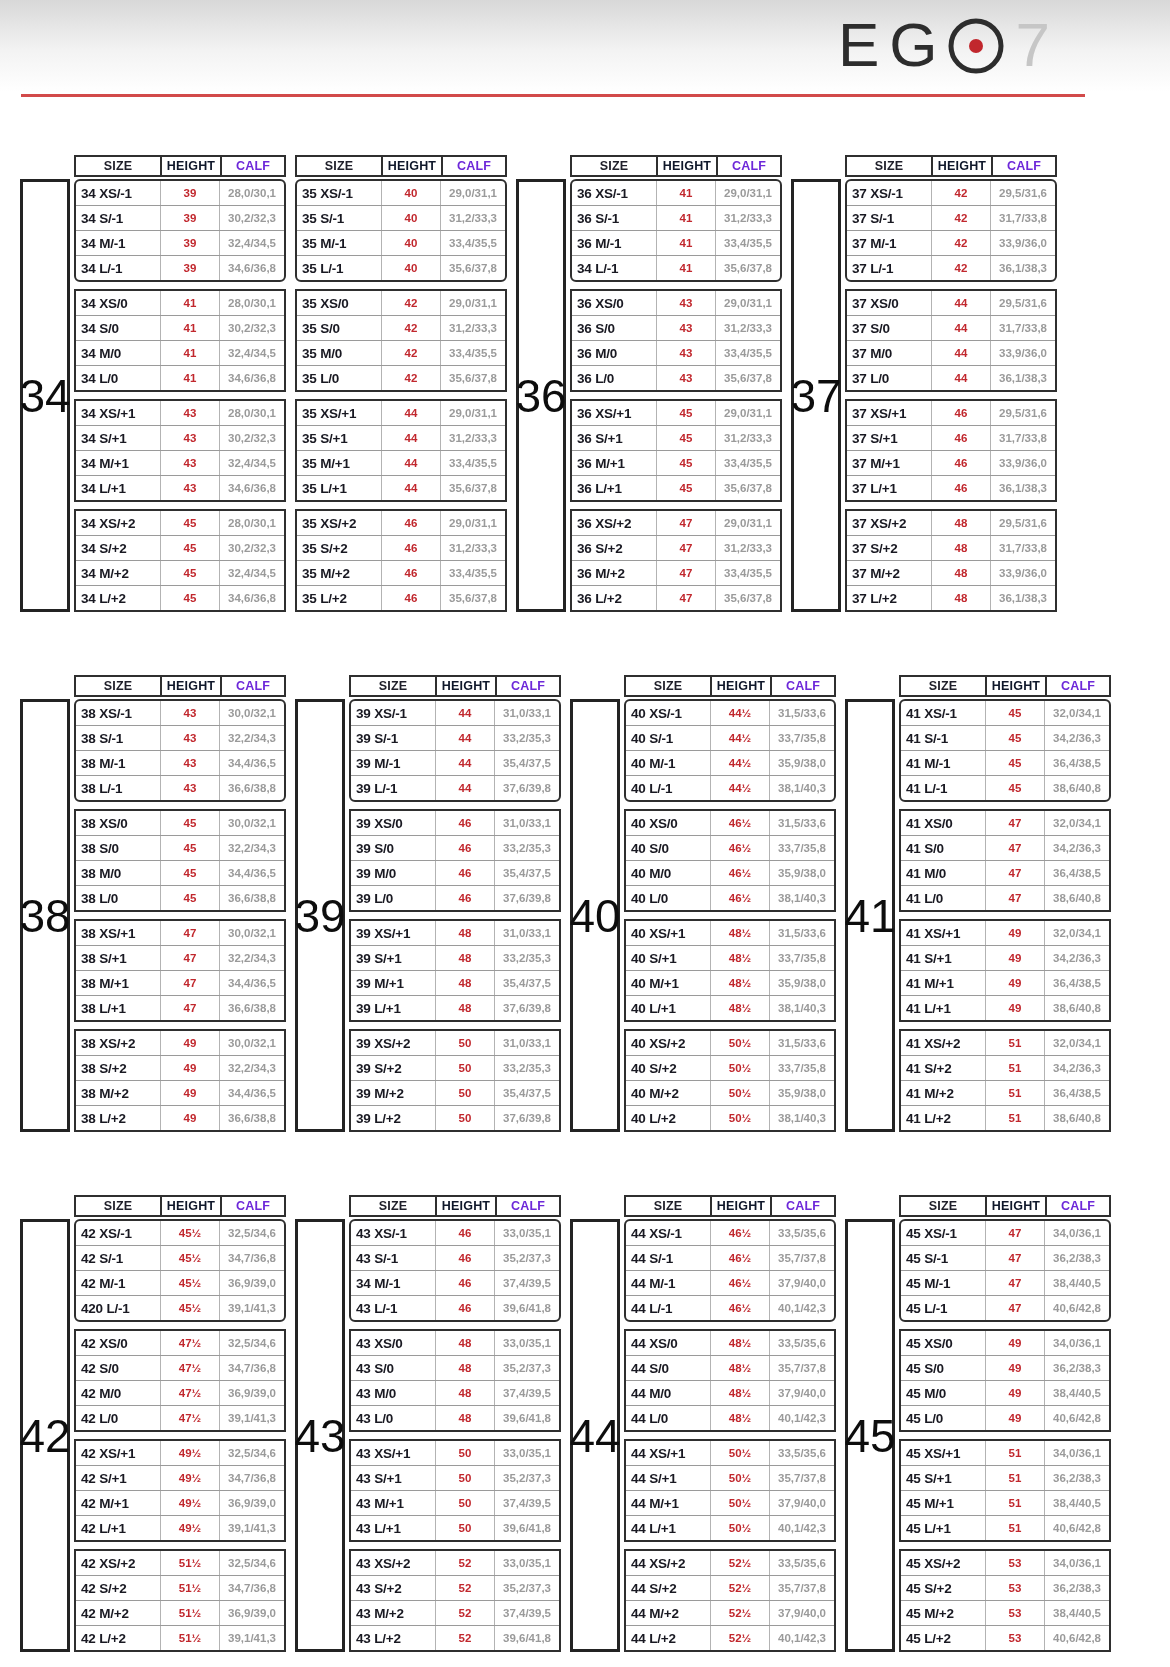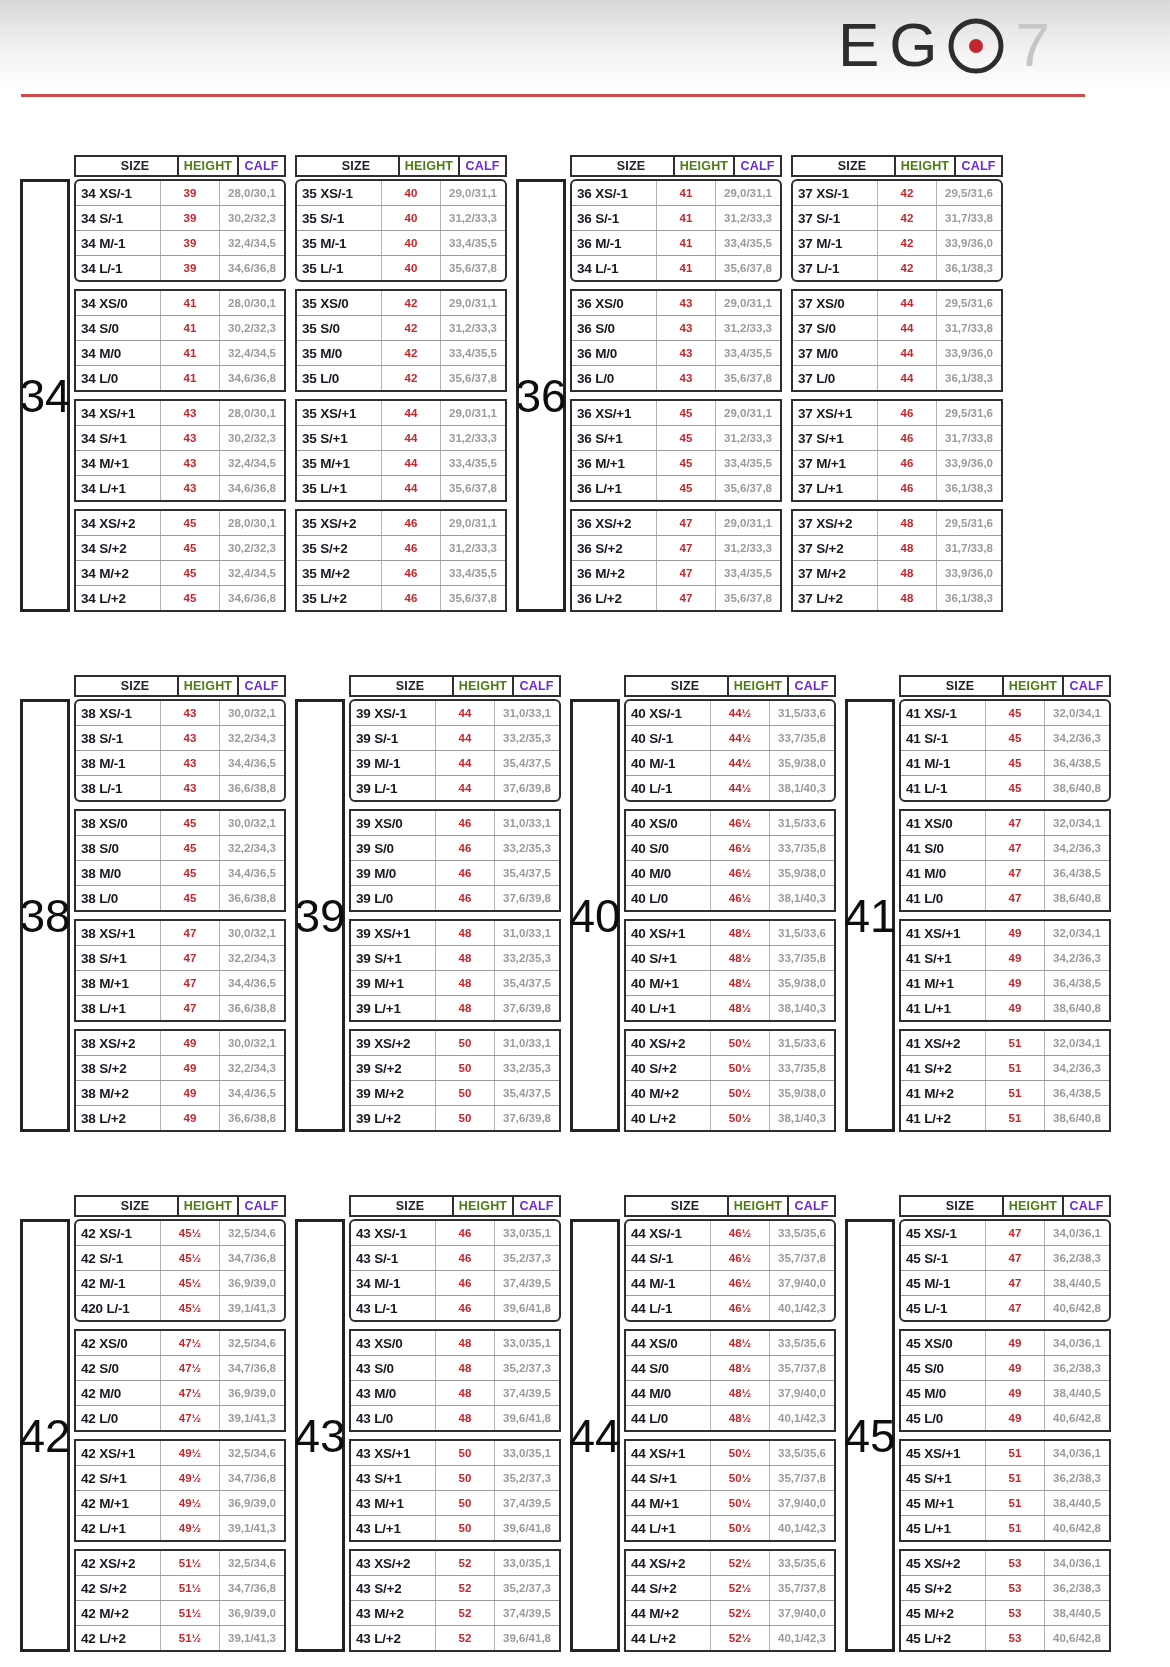--- a/index.html
+++ b/index.html
@@ -39,22 +39,22 @@
     font-size:46px; font-weight:normal; color:#0d0d0d;
   }
   .table { width:212px; }
   .thead {
     display:flex; border:2px solid #2f2f2f; background:#ffffff; height:18px;
   }
   .th {
     display:flex; align-items:center; justify-content:center;
     font-size:12.5px; font-weight:bold; letter-spacing:0.2px;
   }
-  .th-size  { width:84px; color:#20202b;padding-left:17px; }
-  .th-height{ width:58px; color:#4d7c0f; border-left:2px solid #2f2f2f; }
+  .th-size  { width:84px; color:#20202b; }
+  .th-height{ width:58px; color:#0f172a; border-left:2px solid #2f2f2f; }
   .th-calf  { width:66px; color:#6d28d9; border-left:2px solid #2f2f2f; flex:1; }
 
   .group { border:2px solid #2f2f2f; background:#ffffff; margin-top:7px; }
   .group:first-child { margin-top:2px;border-radius:6px; }
   .trow { display:flex; height:24px; border-top:1px solid #9a9a9a; }
   .trow:first-child { border-top:none; }
   .c { display:flex; align-items:center; }
   .c-size {
     width:79px; padding-left:5px; font-size:13.5px; font-weight:bold; color:#191922;
     letter-spacing:-0.2px; white-space:nowrap;
@@ -427,20 +427,21 @@
     <div class="c c-size">36 L/+2</div>
     <div class="c c-height">47</div>
     <div class="c c-calf">35,6/37,8</div>
   </div>
 </div>
 </div>
     </div>
   </div>
 
   <div class="block">
+    <div class="bignum">37</div>
     <div class="table">
       <div class="thead">
         <div class="th th-size">SIZE</div>
         <div class="th th-height">HEIGHT</div>
         <div class="th th-calf">CALF</div>
       </div>
       <div class="groups">
   <div class="group">
   <div class="trow">
     <div class="c c-size">37 XS/-1</div>

